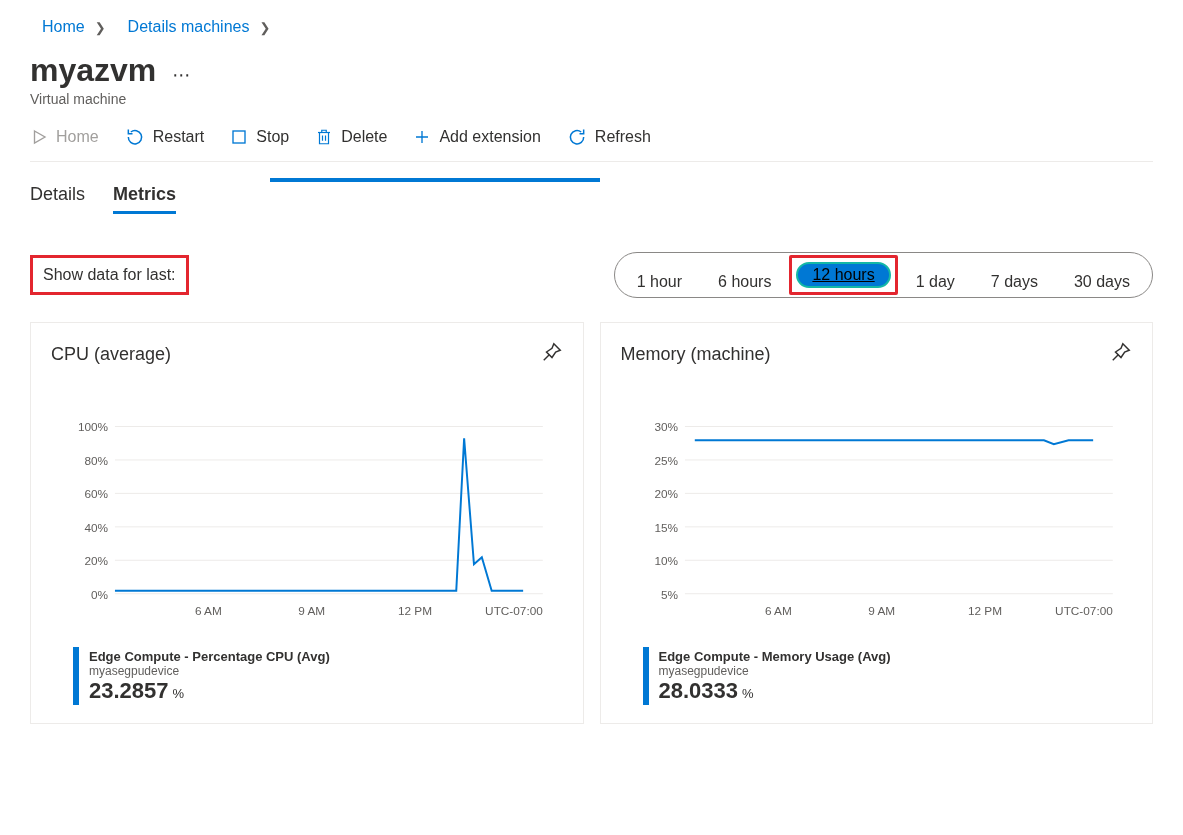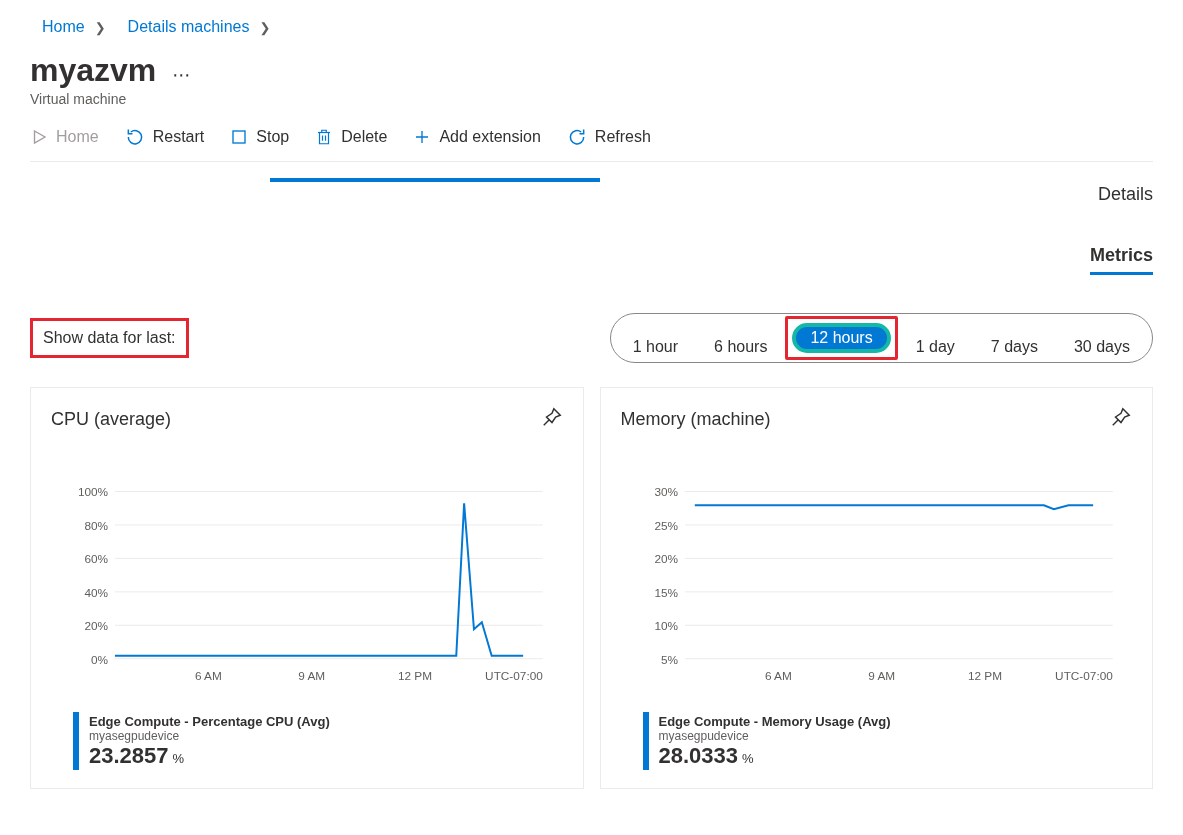--- a/index.html
+++ b/index.html
@@ -61,25 +61,24 @@
     font-size: 16px;
     cursor: pointer;
     color: #323130;
   }
   .tbtn.disabled { color: #a19f9d; cursor: default; }
   .tbtn svg { flex: none; }
   .tbtn.disabled svg { stroke: #a19f9d; fill: none; }
   .tbtn svg.stroked { stroke: #0078d4; fill: none; }
   .tabs-row {
     display: flex;
-    align-items: flex-end;
+    align-items: flex-start;
     gap: 28px;
     padding: 16px 0 0 0;
     position: relative;
-    flex-direction: column;
   }
   .tab {
     font-size: 18px;
     padding: 6px 0;
     cursor: pointer;
   }
   .tab.active {
     font-weight: 600;
     border-bottom: 3px solid #0078d4;
   }
@@ -114,23 +113,24 @@
   }
   .pill {
     padding: 4px 18px;
     border-radius: 999px;
     cursor: pointer;
     color: #323130;
     white-space: nowrap;
   }
   .pill.selected {
     background: #0078d4;
-    color: #ffffff;
-    border: 4px solid #14b8a6;
+    color: #000000;
+    border: 2px solid #14b8a6;
     padding: 2px 14px;
+    text-decoration: underline;
   }
   .pill-highlight-wrap {
     border: 3px solid #e3262f;
     padding: 4px;
     border-radius: 2px;
   }
   .cards {
     display: flex;
     gap: 16px;
     margin-top: 24px;

